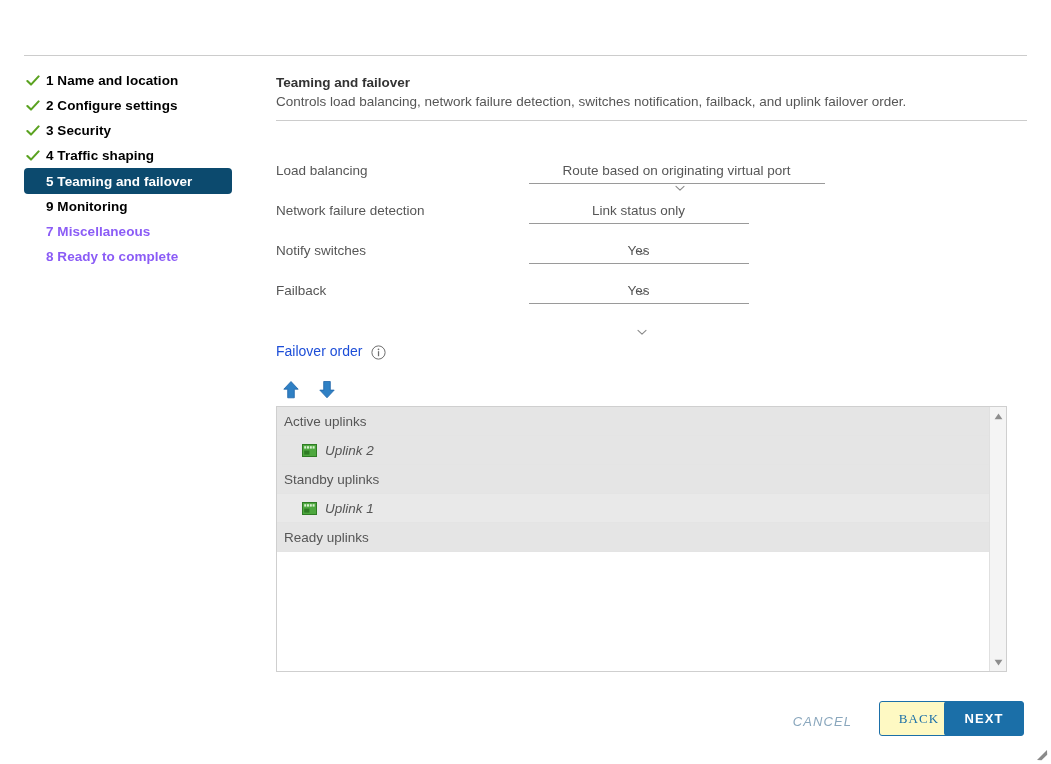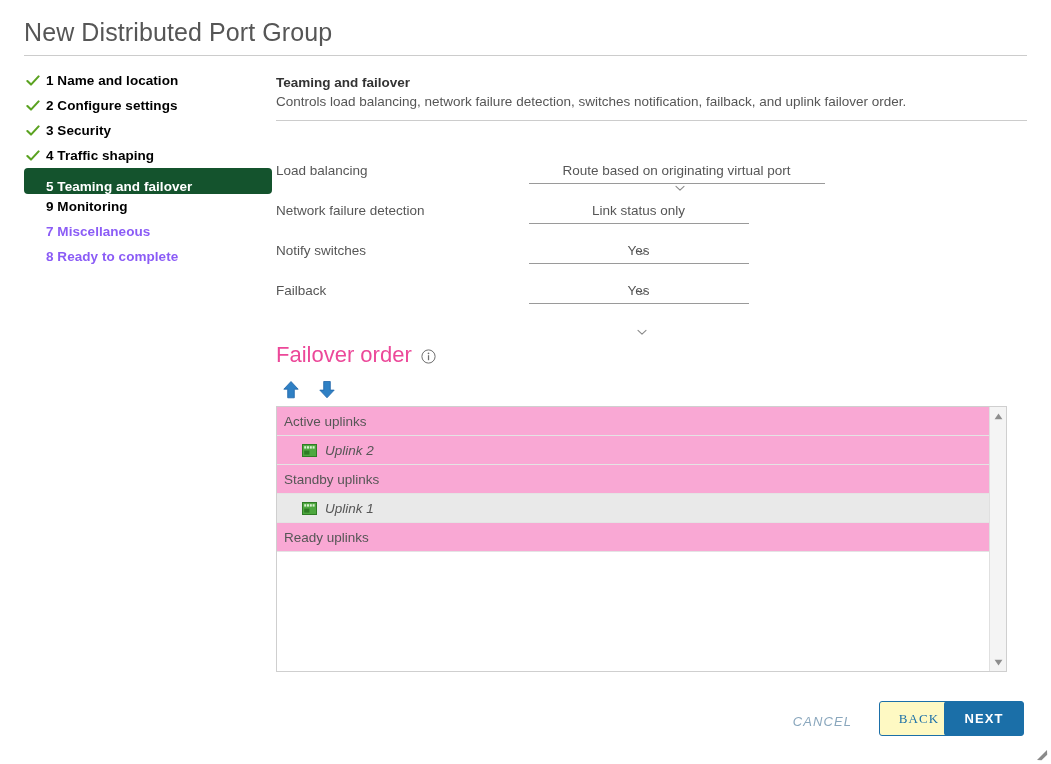--- a/index.html
+++ b/index.html
@@ -52,25 +52,24 @@
   .step-label {
     font-size: 13.5px;
     font-weight: bold;
     color: #000000;
     white-space: nowrap;
     letter-spacing: .05px;
   }
   .step.done .step-label { color: #000000; }
   .step.pending .step-label { color: #8b5cf6; font-weight: bold; }
   .step.current {
-    background: #14532d;
+    background: #0c4a6e;
     border-radius: 4px;
     height: 26px;
-    width: 248px;
-    align-items: flex-end;
+    width: 208px;
   }
   .step.current .step-label { color: #ffffff; }
   .check {
     position: absolute;
     left: 2px; top: 50%;
     transform: translateY(-50%);
     width: 14px; height: 14px;
   }
   .check svg { display: block; }
 
@@ -146,22 +145,22 @@
 
   
   .fo-head {
     position: absolute;
     left: 276px; top: 342px;
     display: flex;
     align-items: center;
     gap: 9px;
   }
   .fo-title {
-    font-size: 22px;
-    color: #ec4899;
+    font-size: 14px;
+    color: #1d4ed8;
     font-weight: 400;
     white-space: nowrap;
   }
   .info-icon { width: 15px; height: 15px; display: block; margin-top: 3px; }
 
   .fo-arrows {
     position: absolute;
     left: 280px; top: 379px;
     display: flex;
     gap: 14px;
@@ -188,21 +187,21 @@
     flex: 1;
     position: relative;
   }
   .lrow {
     height: 29px;
     display: flex;
     align-items: center;
     border-bottom: 1px solid #e4e4e4;
     font-size: 13.5px;
     color: #565656;
-    background: #f9a8d4;
+    background: #e5e5e5;
   }
   .lrow.group { padding-left: 7px; }
   .lrow.item  { padding-left: 25px; font-style: italic; }
   .lrow.selected { background: #e9e9e9; }
   .nic-icon {
     width: 15px; height: 13px;
     flex: 0 0 15px;
     margin-right: 8px;
     display: block;
   }
@@ -279,21 +278,20 @@
     width: 14px; height: 14px;
     cursor: nwse-resize;
   }
   .resize-grip svg { display: block; }
 </style>
 </head>
 <body>
 
 <div id="wizard">
 
-  <div class="wiz-title">New Distributed Port Group</div>
   <div class="title-rule"></div>
 
   <div class="steps" id="steps">
       <div class="step done">
         <span class="check">
           <svg width="14" height="14" viewBox="0 0 14 14">
             <path d="M1.4 7.1 L5 10.6 L12.6 2.4" fill="none" stroke="#5aa220" stroke-width="2.1" stroke-linecap="round" stroke-linejoin="round"></path>
           </svg>
         </span>
         <span class="step-label">1 Name and location</span>

